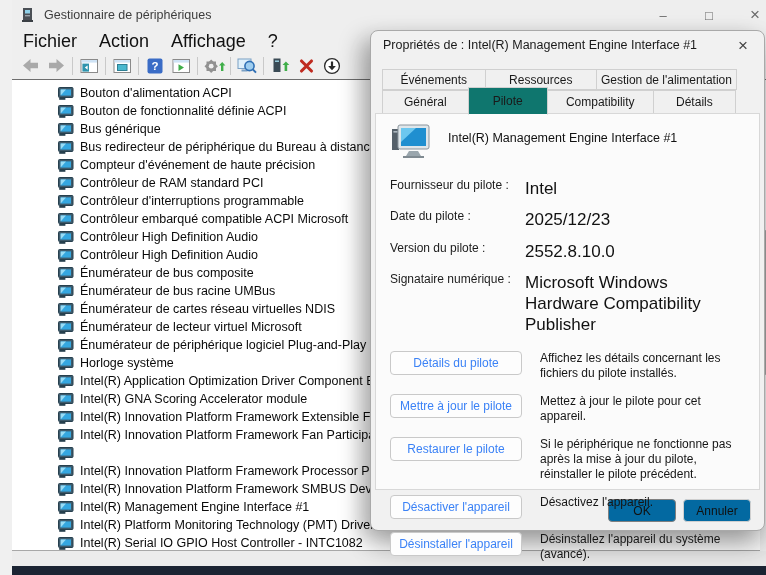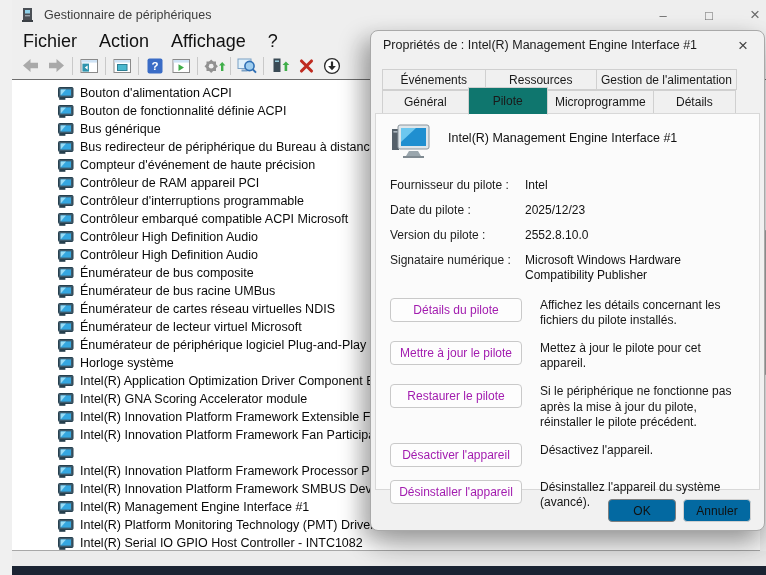--- a/index.html
+++ b/index.html
@@ -64,26 +64,26 @@
 
   #tabpanel { position:absolute; left:4px; top:82px; width:385px; height:377px;
     background:#fbfbfb; border:1px solid #d8d8d8; z-index:2; padding:9px 14px 0 14px; }
 
   #devhead { display:flex; align-items:flex-start; }
   #devhead .dname { margin:8px 0 0 16px; font-size:12.5px; color:#111; }
 
   #fields { margin-top:15px; }
   .frow { display:flex; margin-bottom:10px; }
   .flabel { width:135px; flex:0 0 auto; font-size:12px; color:#1c1c1c; }
-  .fvalue { font-size:12px; color:#111; width:228px; line-height:1.25; }
+  .fvalue { font-size:17px; color:#111; width:228px; line-height:1.25; }
 
   #actions { margin-top:15px; }
   .arow { display:flex; align-items:flex-start; margin-bottom:13px; }
   .abtn { flex:0 0 auto; width:132px; height:24px; background:#fdfdfd;
-    border:1px solid #c9c9c9; border-radius:4px; font-size:12px; color:#a21caf;
+    border:1px solid #c9c9c9; border-radius:4px; font-size:12px; color:#3b82f6;
     font-family:"Liberation Sans", sans-serif; display:flex; align-items:center;
     justify-content:center; }
   .adesc { margin-left:18px; width:224px; font-size:12px; color:#161616; line-height:1.26; }
 
   .dlgbtn { position:absolute; top:468px; width:68px; height:23px; background:#0369a1;
     border:1px solid #cfcfcf; border-radius:4px; font-size:12px; color:#111;
     font-family:"Liberation Sans", sans-serif; }
   #ok-btn { left:237px; border-color:#7f7f7f; }
   #cancel-btn { left:312px; }
 </style>
@@ -261,21 +261,21 @@
 
       <li class="titem">
         <span class="ticon">
           <svg width="16" height="13" viewBox="0 0 16 13">
             <rect x="0.5" y="0.5" width="14.5" height="10" rx="1" fill="#3e5a6b" stroke="#27404e"></rect>
             <rect x="2.6" y="2.4" width="10.4" height="6.2" fill="#35a7e0"></rect>
             <polygon points="2.6,2.4 8,2.4 2.6,8.6" fill="#9adcf5"></polygon>
             <rect x="1.2" y="10.8" width="6.2" height="2" fill="#27404e"></rect>
           </svg>
         </span>
-        <span class="tlabel">Contrôleur de RAM appareil PCI</span>
+        <span class="tlabel">Contrôleur de RAM standard PCI</span>
       </li>
 
       <li class="titem">
         <span class="ticon">
           <svg width="16" height="13" viewBox="0 0 16 13">
             <rect x="0.5" y="0.5" width="14.5" height="10" rx="1" fill="#3e5a6b" stroke="#27404e"></rect>
             <rect x="2.6" y="2.4" width="10.4" height="6.2" fill="#35a7e0"></rect>
             <polygon points="2.6,2.4 8,2.4 2.6,8.6" fill="#9adcf5"></polygon>
             <rect x="1.2" y="10.8" width="6.2" height="2" fill="#27404e"></rect>
           </svg>
@@ -522,21 +522,21 @@
     <div id="dlg-close">×</div>
 
     <div class="tabrow" id="tabrow1">
       <span class="tab" style="width:29%">Événements</span>
       <span class="tab" style="width:31.5%">Ressources</span>
       <span class="tab" style="width:39.5%">Gestion de l'alimentation</span>
     </div>
     <div class="tabrow" id="tabrow2">
       <span class="tab" style="width:24.3%">Général</span>
       <span class="tab active" style="width:22.4%">Pilote</span>
-      <span class="tab" style="width:30%">Microprogramme</span>
+      <span class="tab" style="width:30%">Compatibility</span>
       <span class="tab" style="width:23.3%">Détails</span>
     </div>
 
     <div id="tabpanel">
       <div id="devhead">
         <span>
           <svg width="42" height="36" viewBox="0 0 42 36">
             <rect x="2" y="6" width="7" height="21" fill="#55606a"></rect>
             <rect x="3.4" y="8" width="4.2" height="1.6" fill="#aeb8c0"></rect>
             <rect x="8" y="2" width="31" height="24" rx="2" fill="#dfe6ea" stroke="#8a949c"></rect>

